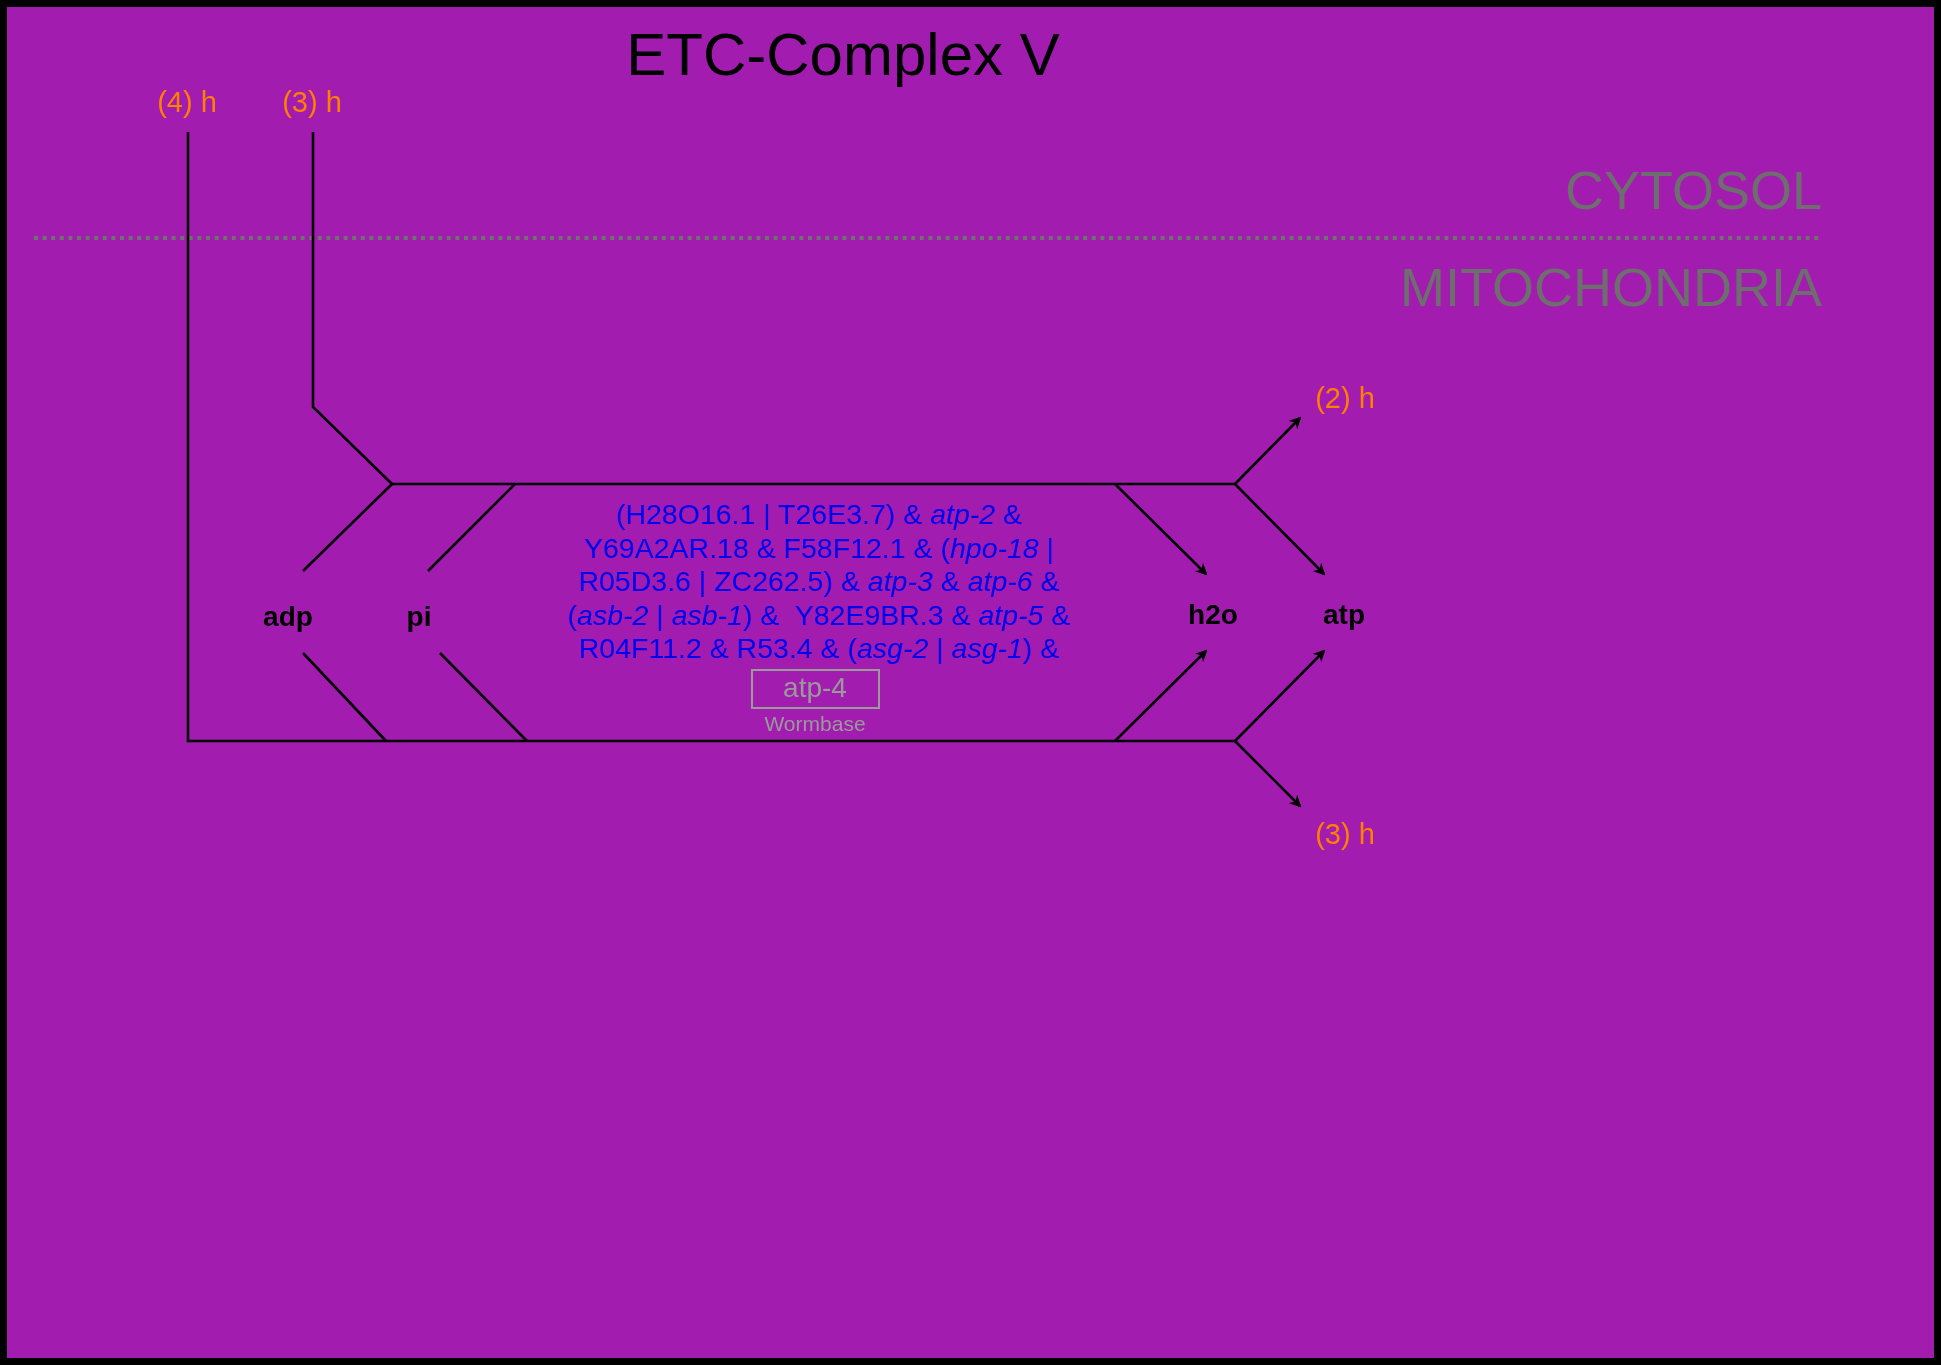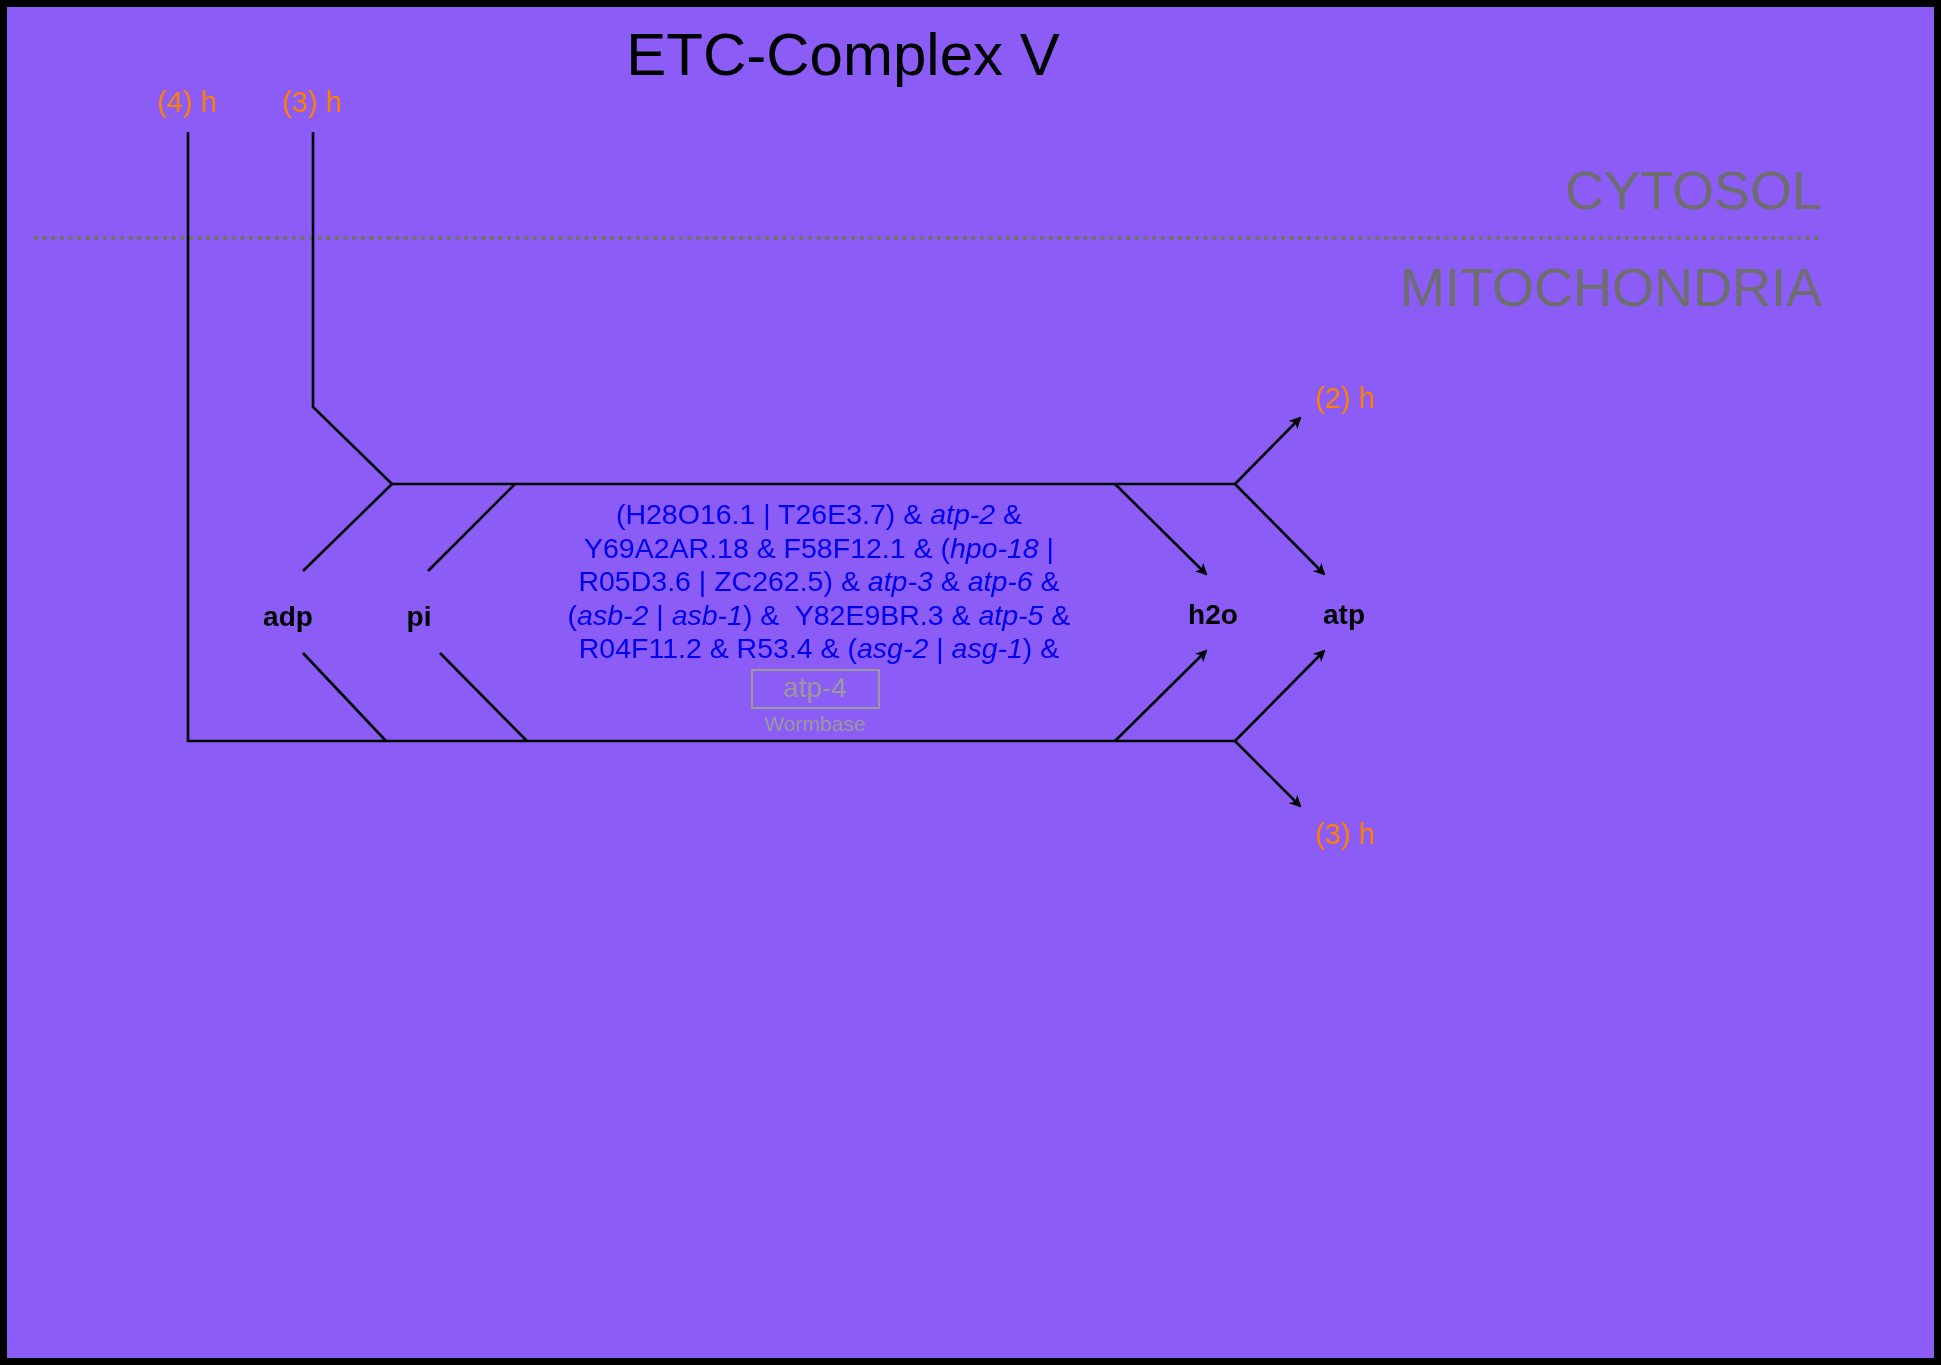--- a/index.html
+++ b/index.html
@@ -1,17 +1,17 @@
 <!DOCTYPE html>
 <html><head>
 <meta charset="utf-8">
 <style>
   html, body { margin: 0; padding: 0; background: #ffffff; }
   body { width: 1941px; height: 1365px; overflow: hidden; }
-  #canvas { position: relative; width: 1941px; height: 1365px; box-sizing: border-box; border: 7px solid #000; background: #8b5cf6; }
+  #canvas { position: relative; width: 1941px; height: 1365px; box-sizing: border-box; border: 7px solid #000; background: #a21caf; }
   svg { position: absolute; left: 0; top: 0; }
   .sans { font-family: "Liberation Sans", sans-serif; }
   .title { font-size: 60px; fill: #000; }
   .compart { font-size: 54px; fill: #6e6e6e; }
   .proton { font-size: 29px; fill: #ff7f00; }
   .metab { font-size: 28px; font-weight: bold; fill: #000; }
   .gene { font-size: 28.5px; fill: #0000ee; }
   .gene .it { font-style: italic; }
   .ghost { font-size: 28px; fill: #9a9a9a; }
   .ghost-src { font-size: 21px; fill: #9a9a9a; }

